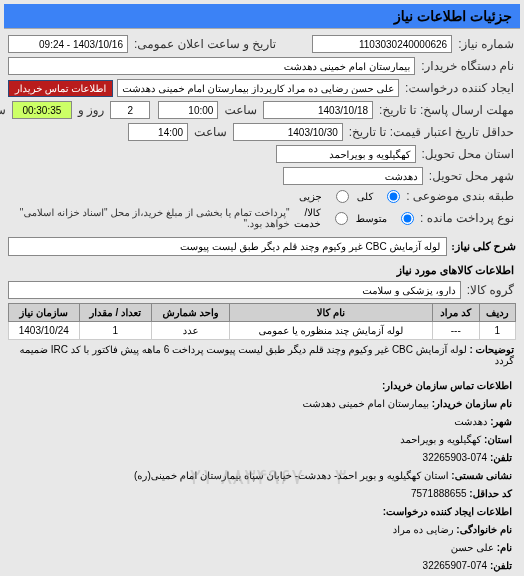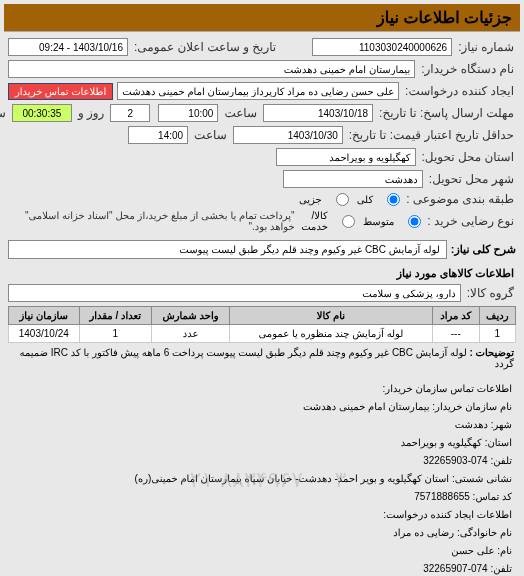--- a/index.html
+++ b/index.html
@@ -10,25 +10,25 @@
   direction: rtl;
   width: 524px;
   height: 576px;
   overflow: hidden;
 }
 .container {
   background: #e8e8e8;
   padding: 4px;
 }
 .section-header {
-  background: #a16207;
+  background: #3b82f6;
   padding: 4px 8px;
   font-weight: bold;
   border-bottom: 1px solid #aaa;
-  font-size: 16px;
+  font-size: 14px;
 }
 .form-area {
   padding: 6px 4px;
 }
 .row {
   display: flex;
   align-items: center;
   margin-bottom: 4px;
   gap: 4px;
 }
@@ -46,21 +46,21 @@
   height: 18px;
   line-height: 14px;
   font-family: Tahoma, Arial;
   direction: rtl;
 }
 .field-wide { flex: 1; }
 .field-med { width: 110px; }
 .field-small { width: 60px; }
 .field-lime { background: #ccff66; }
 .btn {
-  background: #ef4444;
+  background: #b91c1c;
   color: #fff;
   border: 1px solid #2a4a7a;
   padding: 2px 6px;
   font-size: 10px;
   cursor: pointer;
   font-family: Tahoma;
 }
 .radio-group {
   display: flex;
   align-items: center;
@@ -80,20 +80,21 @@
 .desc-row {
   display: flex;
   align-items: center;
   margin: 8px 0 4px 0;
   gap: 4px;
 }
 .desc-label {
   font-size: 11px;
   font-weight: bold;
   white-space: nowrap;
+  font-family: Liberation Serif, serif;
 }
 .desc-field {
   flex: 1;
   background: #fff;
   border: 1px solid #888;
   padding: 3px 6px;
   font-size: 10px;
 }
 .subsection {
   font-weight: bold;
@@ -142,21 +143,21 @@
   color: #999;
   opacity: 0.35;
   pointer-events: none;
   letter-spacing: 1px;
   direction: ltr;
 }
 .contact-line {
   font-size: 10px;
   margin-bottom: 2px;
 }
-.contact-line b { font-weight: normal; }
+.contact-line b { font-weight: bold; }
 .flex-spacer { flex: 1; }
 </style>
 </head>
 <body>
 
 <div class="container">
   <div class="section-header">جزئیات اطلاعات نیاز</div>
 
   <div class="form-area">
     <div class="row">
@@ -215,21 +216,21 @@
           <span>کلی</span>
         </span>
         <span class="radio-item">
           <input type="radio" name="subj" style="">
           <span>جزیی</span>
         </span>
       </span>
     </div>
 
     <div class="row">
-      <span class="label">نوع رضایی خرید :</span>
+      <span class="label">نوع پرداخت مانده :</span>
       <span class="radio-group">
         <span class="radio-item">
           <input type="radio" name="pay" checked="" style="">
           <span>متوسط</span>
         </span>
         <span class="radio-item">
           <input type="radio" name="pay" style="">
           <span>کالا/خدمت</span>
         </span>
       </span>
@@ -294,21 +295,21 @@
       </div>
       <div class="contact-line">
         <b>تلفن:</b>
         <span>074-32265903</span>
       </div>
       <div class="contact-line">
         <b>نشانی شستی:</b>
         <span>استان کهگیلویه و بویر احمد- دهدشت- خیابان سپاه بیمارستان امام خمینی(ره)</span>
       </div>
       <div class="contact-line">
-        <b>کد تماس:</b>
+        <b>کد حداقل:</b>
         <span>7571888655</span>
       </div>
       <div class="contact-line"><b>اطلاعات ایجاد کننده درخواست:</b></div>
       <div class="contact-line">
         <b>نام خانوادگی:</b>
         <span>رضایی ده مراد</span>
       </div>
       <div class="contact-line">
         <b>نام:</b>
         <span>علی حسن</span>

